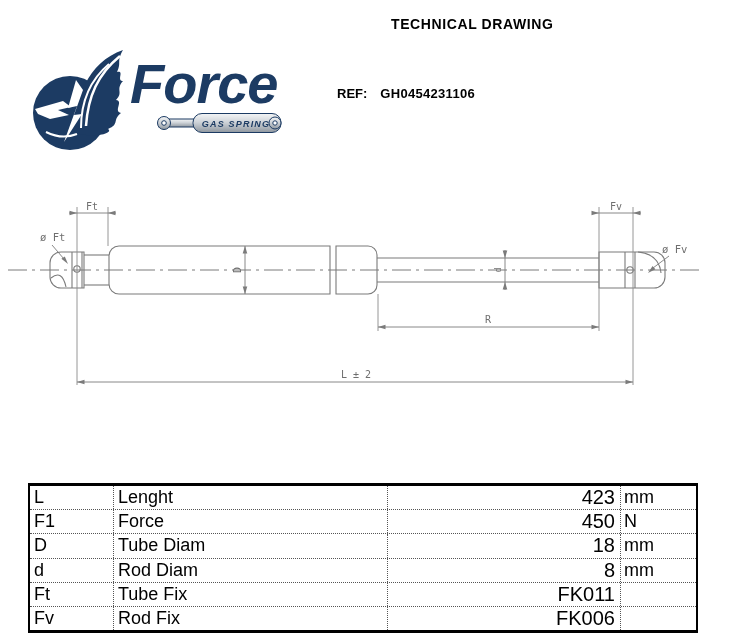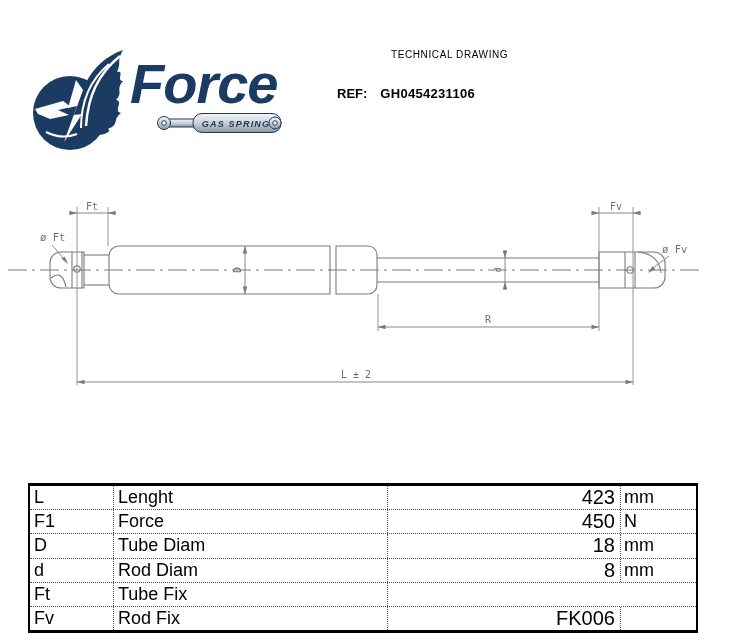--- a/index.html
+++ b/index.html
@@ -1,19 +1,19 @@
 <!DOCTYPE html>
 <html><head>
 <meta charset="utf-8">
 <style>
   html,body{margin:0;padding:0;background:#fff;}
   body{width:739px;height:644px;position:relative;font-family:"Liberation Sans",sans-serif;color:#000;overflow:hidden;}
 
   
-  .doc-title{position:absolute;left:391px;top:49px;font-size:10px;font-weight:normal;letter-spacing:.6px;}
+  .doc-title{position:absolute;left:391px;top:16px;font-size:14px;font-weight:bold;letter-spacing:.6px;}
   .ref-line{position:absolute;left:337px;top:86px;font-size:13px;font-weight:bold;display:flex;}
   .ref-line .ref-val{margin-left:13px;letter-spacing:.3px;}
 
   
   .logo{position:absolute;left:30px;top:48px;width:280px;height:115px;}
   .logo svg{position:absolute;left:0;top:0;}
   .brand{position:absolute;left:100px;top:8px;font-size:56px;font-weight:bold;font-style:italic;
          color:#1c3b63;letter-spacing:-1px;line-height:1;}
 
   
@@ -178,20 +178,21 @@
   </div>
   <div class="t-row">
     <div class="t-cell c1">d</div>
     <div class="t-cell c2">Rod Diam</div>
     <div class="t-cell c3">8</div>
     <div class="t-cell c4">mm</div>
   </div>
   <div class="t-row">
     <div class="t-cell c1">Ft</div>
     <div class="t-cell c2">Tube Fix</div>
+    <div class="t-cell c3">FK011</div>
     <div class="t-cell c4"></div>
   </div>
   <div class="t-row">
     <div class="t-cell c1">Fv</div>
     <div class="t-cell c2">Rod Fix</div>
     <div class="t-cell c3">FK006</div>
     <div class="t-cell c4"></div>
   </div>
 </div>
 

